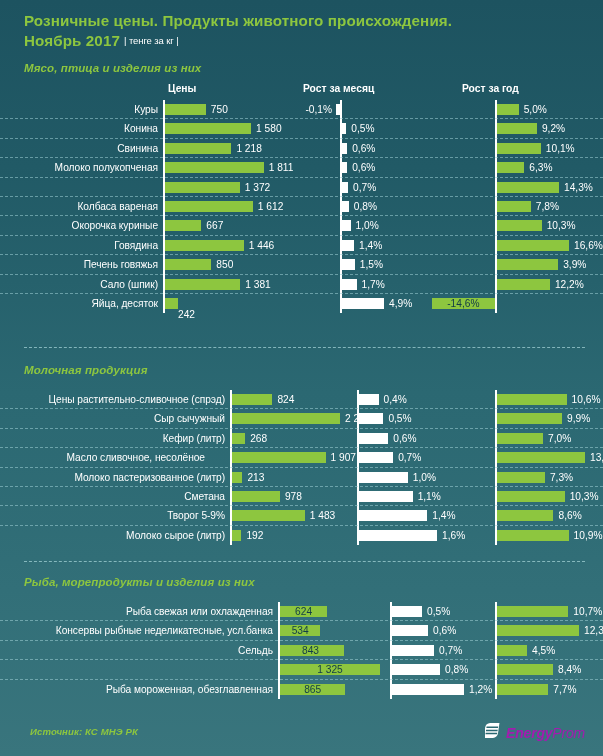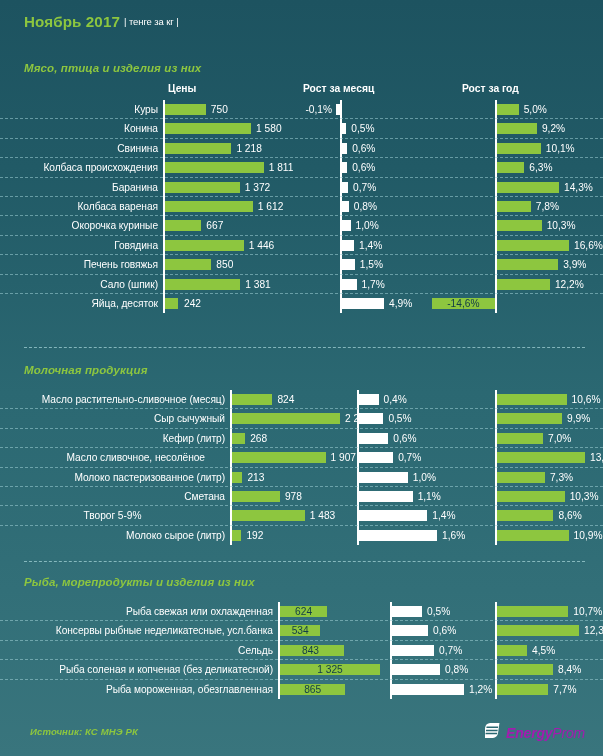--- a/index.html
+++ b/index.html
@@ -88,20 +88,21 @@
   }
   #logo .mark { margin-right:4px; display:block; }
   #logo .txt { font-size:14px; color:#a21caf; letter-spacing:-.2px; }
   #logo .txt b { font-weight:bold; font-style:italic; }
   #logo .txt i { font-weight:normal; font-style:italic; }
 </style>
 </head>
 <body>
 
 <div id="header">
+  <div class="title-line1">Розничные цены. Продукты животного происхождения.</div>
   <div class="title-line2">
     <span class="title-month">Ноябрь 2017</span><span class="title-unit">| тенге за кг |</span>
   </div>
 </div>
 
 <div id="chart-root">
     <div class="section" style="position: absolute; left: 0px; right: 0px; top: 62px;">
       <div class="section-title">Мясо, птица и изделия из них</div>
       <div class="col-heads" style="margin-top: 9px;">
         <div class="col-head" style="left: 168px;">Цены</div>
@@ -133,30 +134,29 @@
         <div class="row">
           <div class="rlabel" style="width: 163px;">Свинина</div>
           <div class="bar green" style="left: 165px; width: 66.376px;"></div>
           <div class="bval" style="left: 236.376px;">1 218</div>
           <div class="bar white" style="width: 5.14286px; left: 342px;"></div>
           <div class="bval" style="left: 352.143px;">0,6%</div>
           <div class="bar green" style="width: 43.8072px; left: 497px;"></div>
           <div class="bval" style="left: 545.807px;">10,1%</div>
         </div>
         <div class="row">
-          <div class="rlabel" style="width: 163px;">Колбаса происхождения</div>
+          <div class="rlabel" style="width: 163px;">Молоко полукопченая</div>
           <div class="bar green" style="left: 165px; width: 98.6921px;"></div>
           <div class="bval" style="left: 268.692px;">1 811</div>
           <div class="bar white" style="width: 5.14286px; left: 342px;"></div>
           <div class="bval" style="left: 352.143px;">0,6%</div>
           <div class="bar green" style="width: 27.3253px; left: 497px;"></div>
           <div class="bval" style="left: 529.325px;">6,3%</div>
         </div>
         <div class="row">
-          <div class="rlabel" style="width: 163px;">Баранина</div>
           <div class="bar green" style="left: 165px; width: 74.7684px;"></div>
           <div class="bval" style="left: 244.768px;">1 372</div>
           <div class="bar white" style="width: 6px; left: 342px;"></div>
           <div class="bval" style="left: 353px;">0,7%</div>
           <div class="bar green" style="width: 62.0241px; left: 497px;"></div>
           <div class="bval" style="left: 564.024px;">14,3%</div>
         </div>
         <div class="row">
           <div class="rlabel" style="width: 163px;">Колбаса вареная</div>
           <div class="bar green" style="left: 165px; width: 87.8474px;"></div>
@@ -198,37 +198,37 @@
           <div class="bar green" style="left: 165px; width: 75.2589px;"></div>
           <div class="bval" style="left: 245.259px;">1 381</div>
           <div class="bar white" style="width: 14.5714px; left: 342px;"></div>
           <div class="bval" style="left: 361.571px;">1,7%</div>
           <div class="bar green" style="width: 52.9157px; left: 497px;"></div>
           <div class="bval" style="left: 554.916px;">12,2%</div>
         </div>
         <div class="row no-rule">
           <div class="rlabel" style="width: 163px;">Яйца, десяток</div>
           <div class="bar green" style="left: 165px; width: 13.188px;"></div>
-          <div class="bval" style="left: 184px;">242</div>
+          <div class="bval" style="left: 178px; margin-top: 11px;">242</div>
           <div class="bar white" style="width: 42px; left: 342px;"></div>
           <div class="bval" style="left: 389px;">4,9%</div>
           <div class="bar green" style="width: 63.3253px; left: 431.675px;"></div>
           <div class="bval inbar" style="left: 431.675px; width: 63.3253px; text-align: center;">-14,6%</div>
         </div>
       </div>
     </div>
     <div class="section" style="position: absolute; left: 0px; right: 0px; top: 364px;">
       <div class="section-title">Молочная продукция</div>
       <div class="col-heads" style="margin-top: 9px; height: 5px;"></div>
       <div class="rows">
         <div class="axis" style="left: 230px; height: 155.2px;"></div>
         <div class="axis" style="left: 357px; height: 155.2px;"></div>
         <div class="axis" style="left: 495px; height: 155.2px;"></div>
         <div class="row">
-          <div class="rlabel" style="width: 230px;">Масло растительно-сливочное (месяц)</div>
+          <div class="rlabel" style="width: 230px;">Цены растительно-сливочное (спрэд)</div>
           <div class="bar green" style="left: 232px; width: 40.4142px;"></div>
           <div class="bval" style="left: 277.414px;">824</div>
           <div class="bar white" style="width: 19.5px; left: 359px;"></div>
           <div class="bval" style="left: 383.5px;">0,4%</div>
           <div class="bar green" style="width: 69.6119px; left: 497px;"></div>
           <div class="bval" style="left: 571.612px;">10,6%</div>
         </div>
         <div class="row">
           <div class="rlabel" style="width: 230px;">Сыр сычужный</div>
           <div class="bar green" style="left: 232px; width: 108px;"></div>
@@ -268,21 +268,21 @@
         <div class="row">
           <div class="rlabel" style="width: 230px;">Сметана</div>
           <div class="bar green" style="left: 232px; width: 47.9673px;"></div>
           <div class="bval" style="left: 284.967px;">978</div>
           <div class="bar white" style="width: 53.625px; left: 359px;"></div>
           <div class="bval" style="left: 417.625px;">1,1%</div>
           <div class="bar green" style="width: 67.6418px; left: 497px;"></div>
           <div class="bval" style="left: 569.642px;">10,3%</div>
         </div>
         <div class="row">
-          <div class="rlabel" style="width: 230px; text-align: center;">Творог 5-9%</div>
+          <div class="rlabel" style="width: 230px;">Творог 5-9%</div>
           <div class="bar green" style="left: 232px; width: 72.7357px;"></div>
           <div class="bval" style="left: 309.736px;">1 483</div>
           <div class="bar white" style="width: 68.25px; left: 359px;"></div>
           <div class="bval" style="left: 432.25px;">1,4%</div>
           <div class="bar green" style="width: 56.4776px; left: 497px;"></div>
           <div class="bval" style="left: 558.478px;">8,6%</div>
         </div>
         <div class="row no-rule">
           <div class="rlabel" style="width: 230px;">Молоко сырое (литр)</div>
           <div class="bar green" style="left: 232px; width: 9.41689px;"></div>
@@ -322,21 +322,20 @@
         <div class="row">
           <div class="rlabel" style="width: 278px;">Сельдь</div>
           <div class="bar green" style="left: 280px; width: 63.6226px;"></div>
           <div class="bval inbar" style="left: 280px; width: 61px; text-align: center;">843</div>
           <div class="bar white" style="width: 42px; left: 392px;"></div>
           <div class="bval" style="left: 439px;">0,7%</div>
           <div class="bar green" style="width: 30px; left: 497px;"></div>
           <div class="bval" style="left: 532px;">4,5%</div>
         </div>
         <div class="row">
-          <div class="rlabel" style="width: 278px;">Рыба  соленая и копченая (без деликатесной)</div>
           <div class="bar green" style="left: 280px; width: 100px;"></div>
           <div class="bval inbar" style="left: 280px; width: 100px; text-align: center;">1 325</div>
           <div class="bar white" style="width: 48px; left: 392px;"></div>
           <div class="bval" style="left: 445px;">0,8%</div>
           <div class="bar green" style="width: 56px; left: 497px;"></div>
           <div class="bval" style="left: 558px;">8,4%</div>
         </div>
         <div class="row no-rule">
           <div class="rlabel" style="width: 278px;">Рыба  мороженная, обезглавленная</div>
           <div class="bar green" style="left: 280px; width: 65.283px;"></div>

